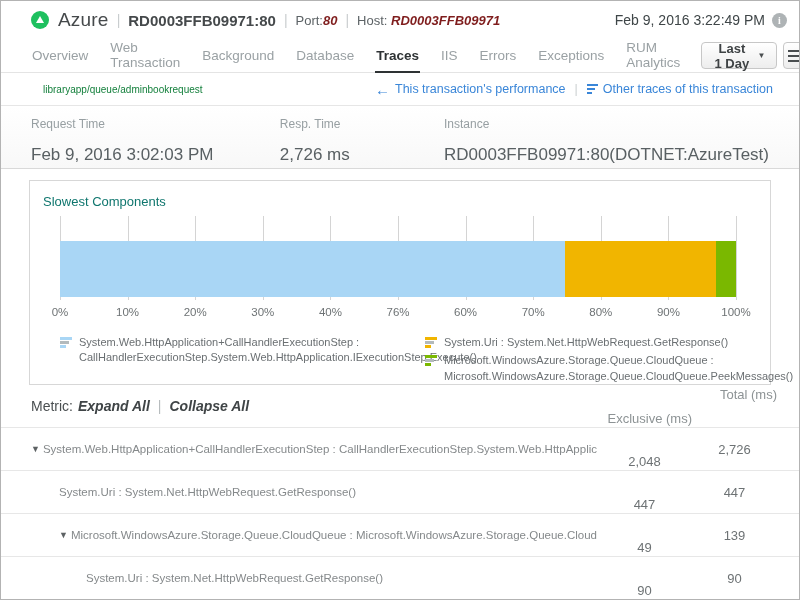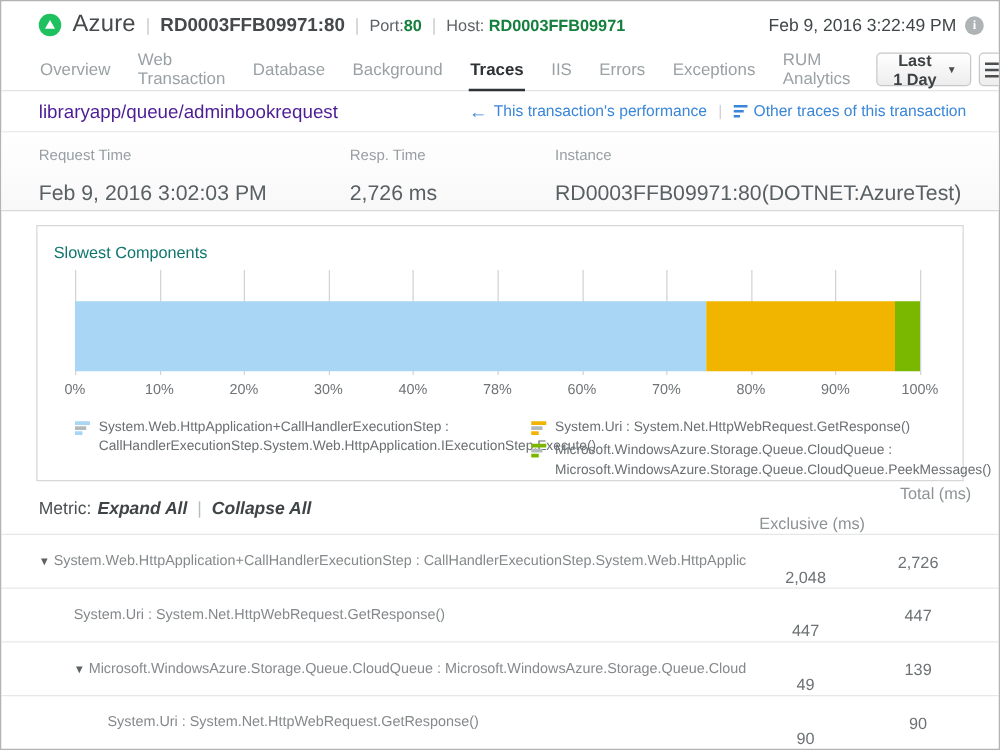--- a/index.html
+++ b/index.html
@@ -14,21 +14,21 @@
   .header { height:38px; display:flex; align-items:center; padding:0 12px 0 30px; }
   .logo-circle {
     width:18px; height:18px; border-radius:50%; background:#1ec05f;
     display:flex; align-items:center; justify-content:center; margin-right:9px; flex:0 0 auto;
   }
   .logo-arrow { width:0; height:0; border-left:4px solid transparent; border-right:4px solid transparent; border-bottom:7px solid #fff; margin-top:-1px; }
   .app-title { font-size:19px; color:#45494b; letter-spacing:.2px; }
   .hdr-sep { color:#c9cdcf; margin:0 8px; font-size:14px; }
   .hdr-main { font-size:15px; font-weight:bold; color:#45494b; }
   .hdr-kv { font-size:13px; color:#5d6366; }
-  .hdr-kv b { color:#15803d; }
+  .hdr-kv b { color:#7f1d1d;font-style:italic; }
   .hdr-right { margin-left:auto; display:flex; align-items:center; gap:7px; }
   .hdr-time { font-size:14px; color:#3f4648; }
   .info-icon {
     width:15px; height:15px; border-radius:50%; background:#aeb3b5; color:#fff;
     font-size:10px; font-weight:bold; font-family:"Liberation Serif", serif;
     display:flex; align-items:center; justify-content:center; cursor:pointer;
   }
 
   
   .nav { height:34px; display:flex; align-items:center; padding:0 12px 0 30px; border-bottom:1px solid #e4e4e4; }
@@ -42,21 +42,21 @@
     font-size:13px; color:#3e4244; font-weight:bold;
     display:flex; align-items:center; padding:0 11px; cursor:pointer;
   }
   .btn .caret { font-size:8px; margin-left:7px; color:#4a4e50; }
   .btn-icon { width:32px; justify-content:center; padding:0; }
   .hamburger { display:flex; flex-direction:column; gap:3px; }
   .hamburger i { display:block; width:13px; height:2px; background:#4a4e50; }
 
   
   .txn-row { height:33px; display:flex; align-items:center; padding:0 26px 0 30px; border-bottom:1px solid #e6e6e6; }
-  .txn-name { font-size:15px; color:#4c1d95; }
+  .txn-name { font-size:10px; color:#15803d;margin-left:12px; }
   .txn-links { margin-left:auto; display:flex; align-items:center; gap:9px; font-size:12.5px; }
   .txn-link { color:#3a86d8; display:flex; align-items:center; gap:5px; cursor:pointer; text-decoration:none; }
   .arrow-left { font-size:15px; line-height:1; }
   .link-sep { color:#ccd0d2; }
   .list-icon { display:inline-flex; flex-direction:column; gap:2px; }
   .list-icon i { display:block; height:2px; background:#3a86d8; }
   .list-icon i:nth-child(1){width:11px;} .list-icon i:nth-child(2){width:8px;} .list-icon i:nth-child(3){width:5px;}
 
   
   .summary { height:63px; display:flex; padding:11px 30px 0; border-bottom:1px solid #d9d9d9;
@@ -120,22 +120,22 @@
     <span class="hdr-right">
       <span class="hdr-time">Feb 9, 2016 3:22:49 PM</span>
       <span class="info-icon">i</span>
     </span>
   </div>
 
   <div class="nav">
     <div class="nav-tabs" id="nav-tabs">
         <div class="nav-tab">Overview</div>
         <div class="nav-tab">Web Transaction</div>
+        <div class="nav-tab">Background</div>
         <div class="nav-tab">Database</div>
-        <div class="nav-tab">Background</div>
         <div class="nav-tab active">Traces</div>
         <div class="nav-tab">IIS</div>
         <div class="nav-tab">Errors</div>
         <div class="nav-tab">Exceptions</div>
         <div class="nav-tab">RUM Analytics</div>
       </div>
     <div class="nav-right">
       <button class="btn">
         <span>Last 1 Day</span>
           <span class="caret">▼</span>
@@ -204,21 +204,21 @@
             <div class="bar-seg" title="System.Uri : System.Net.HttpWebRequest.GetResponse()" style="width: 22.4%; background: rgb(241, 181, 0);"></div>
             <div class="bar-seg" title="Microsoft.WindowsAzure.Storage.Queue.CloudQueue : Microsoft.WindowsAzure.Storage.Queue.CloudQueue.PeekMessages()" style="width: 2.9%; background: rgb(122, 184, 0);"></div>
           </div>
       </div>
       <div class="tick-row" id="tick-row">
           <span class="tick-label" style="left: 0%;">0%</span>
           <span class="tick-label" style="left: 10%;">10%</span>
           <span class="tick-label" style="left: 20%;">20%</span>
           <span class="tick-label" style="left: 30%;">30%</span>
           <span class="tick-label" style="left: 40%;">40%</span>
-          <span class="tick-label" style="left: 50%;">78%</span>
+          <span class="tick-label" style="left: 50%;">76%</span>
           <span class="tick-label" style="left: 60%;">60%</span>
           <span class="tick-label" style="left: 70%;">70%</span>
           <span class="tick-label" style="left: 80%;">80%</span>
           <span class="tick-label" style="left: 90%; text-align: center;">90%</span>
           <span class="tick-label" style="left: 100%;">100%</span>
         </div>
     </div>
     <div class="legend">
       <div class="legend-col1" id="legend-col1">
           <div class="legend-entry">

